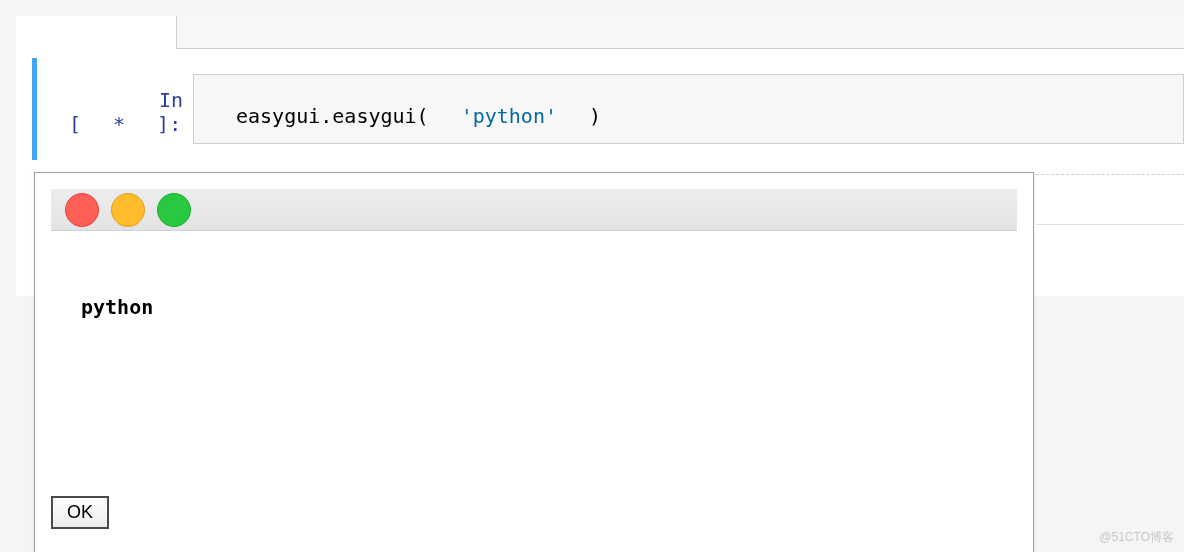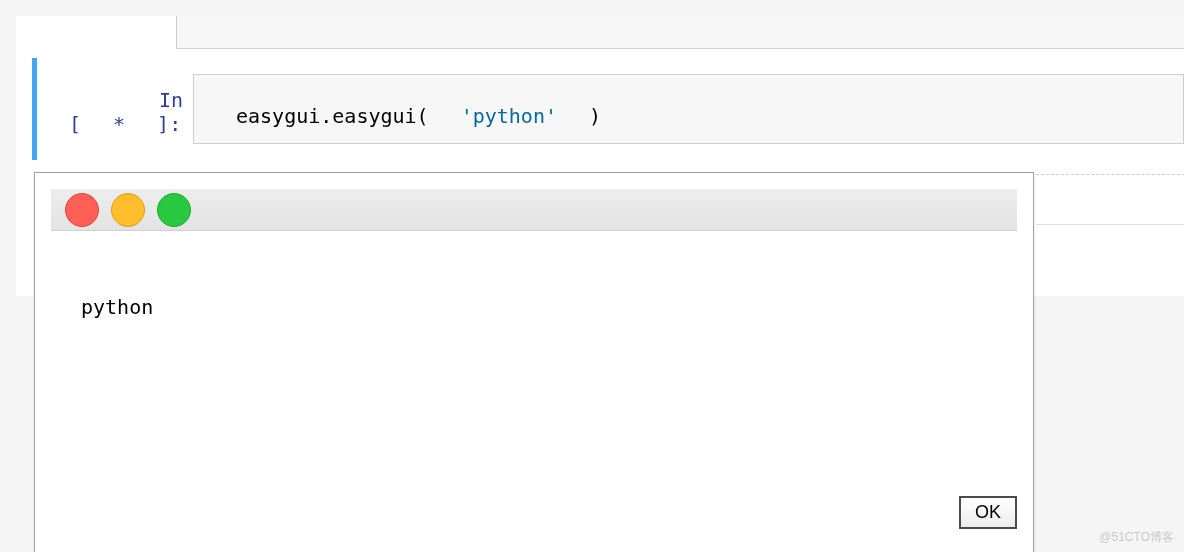--- a/index.html
+++ b/index.html
@@ -106,28 +106,29 @@
       border-radius: 50%;
     }
     .tl-red { background: #ff5f57; border: 1px solid #e24640; }
     .tl-yellow { background: #ffbd2e; border: 1px solid #dfa023; }
     .tl-green { background: #28c940; border: 1px solid #1dad2c; }
     .dialog-body {
       padding: 64px 30px 20px 30px;
       font-family: monospace;
       font-size: 20px;
       color: #000;
+      font-weight: bold;
     }
     .dialog-footer {
       position: absolute;
       bottom: 18px;
       left: 0;
       right: 0;
       display: flex;
-      justify-content: flex-end;
+      justify-content: flex-start;
     }
     .ok-button {
       padding: 4px 14px;
       font-size: 18px;
       font-family: -apple-system, sans-serif;
       background: linear-gradient(to bottom, #ffffff, #ececec);
       border: 2px solid #4a4a4a;
       color: #000;
     }
     .dotted-line {

